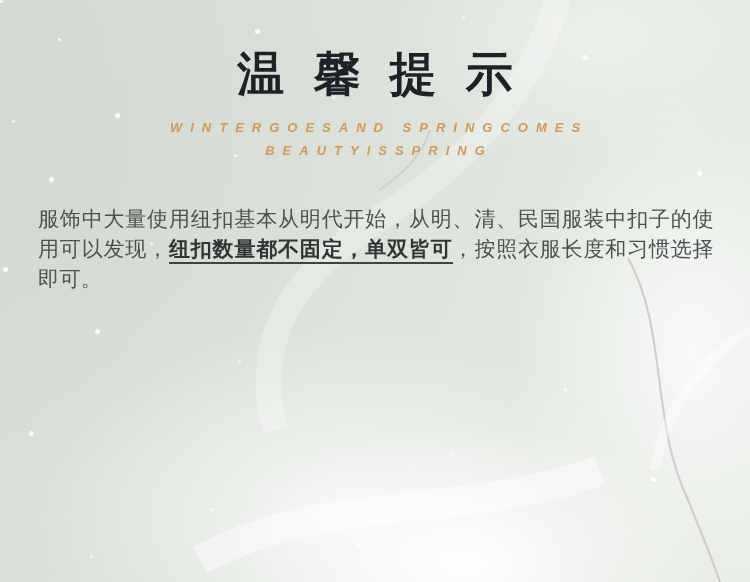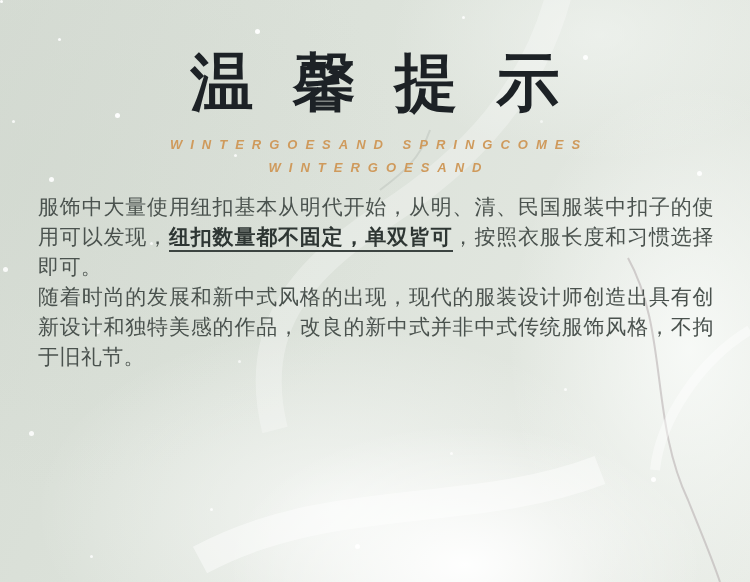--- a/index.html
+++ b/index.html
@@ -43,40 +43,40 @@
   }
 
   
   .content { position: absolute; inset: 0; z-index: 3; }
 
   .page-title {
     margin: 48px 0 0 0;
     text-align: center;
     font-family: "DejaVu Serif", "Liberation Serif", serif;
     font-weight: 600;
-    font-size: 63px;
+    font-size: 47px;
     color: #1d2226;
     letter-spacing: 0.62em;
     text-indent: 0.62em; 
     line-height: 1.1;
   }
   .subtitle {
     margin-top: 16px;
     text-align: center;
     color: #cf9a5c;
     font-size: 13px;
     font-weight: 700;
     letter-spacing: 8px;
     line-height: 23px;
     text-indent: 8px;
     font-style: italic;
   }
   .notice-body {
     position: absolute;
-    left: 38px; right: 36px; top: 192px;
+    left: 38px; right: 36px; top: 204px;
     color: #4a524e;
     font-size: 21px;
     line-height: 30px;
     letter-spacing: 0.4px;
     text-align: justify;
   }
   .notice-body p { margin: 0; }
   .hl {
     font-weight: 700;
     color: #2e3633;
@@ -99,21 +99,20 @@
 </svg>
 
 <div class="snow"></div>
 
 <div class="content">
 
   <h1 class="page-title">温馨提示</h1>
 
   <div class="subtitle">
     <div>WINTERGOESAND SPRINGCOMES</div>
-    <div>WINTERGOESAND</div>
+    <div>BEAUTYISSPRING</div>
   </div>
 
   <div class="notice-body">
     <p><span>服饰中大量使用纽扣基本从明代开始，从明、清、民国服装中扣子的使用可以发现，</span><span class="hl">纽扣数量都不固定，单双皆可</span><span>，按照衣服长度和习惯选择即可。</span></p>
-    <p>随着时尚的发展和新中式风格的出现，现代的服装设计师创造出具有创新设计和独特美感的作品，改良的新中式并非中式传统服饰风格，不拘于旧礼节。</p>
   </div>
 
 </div>
 
 </body></html>

